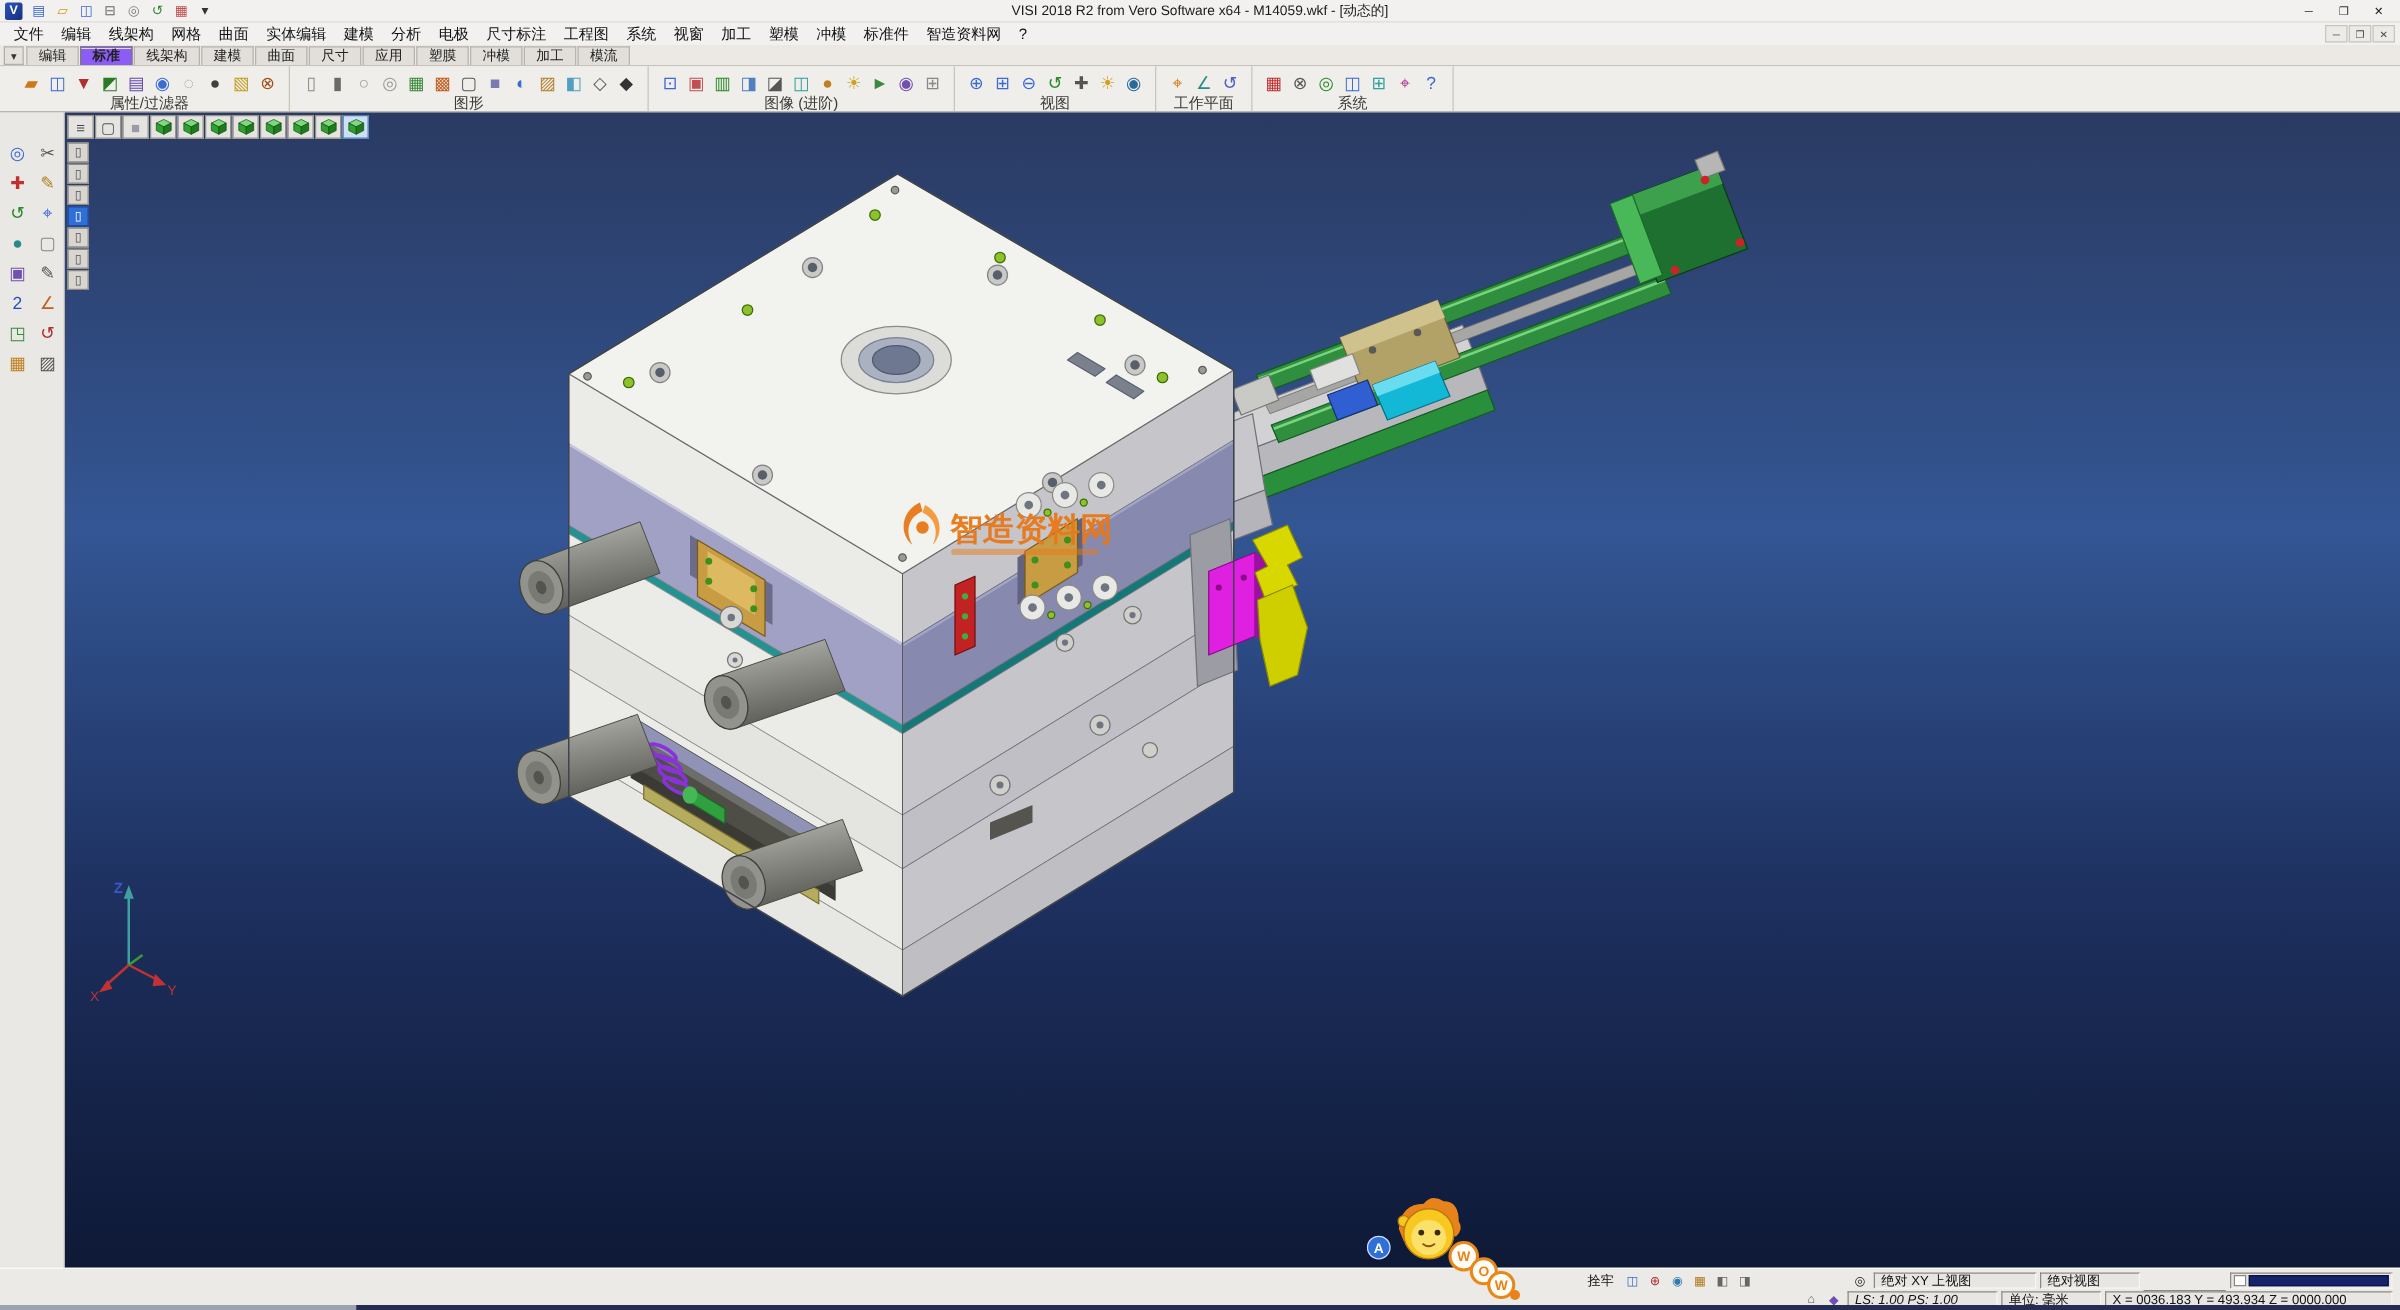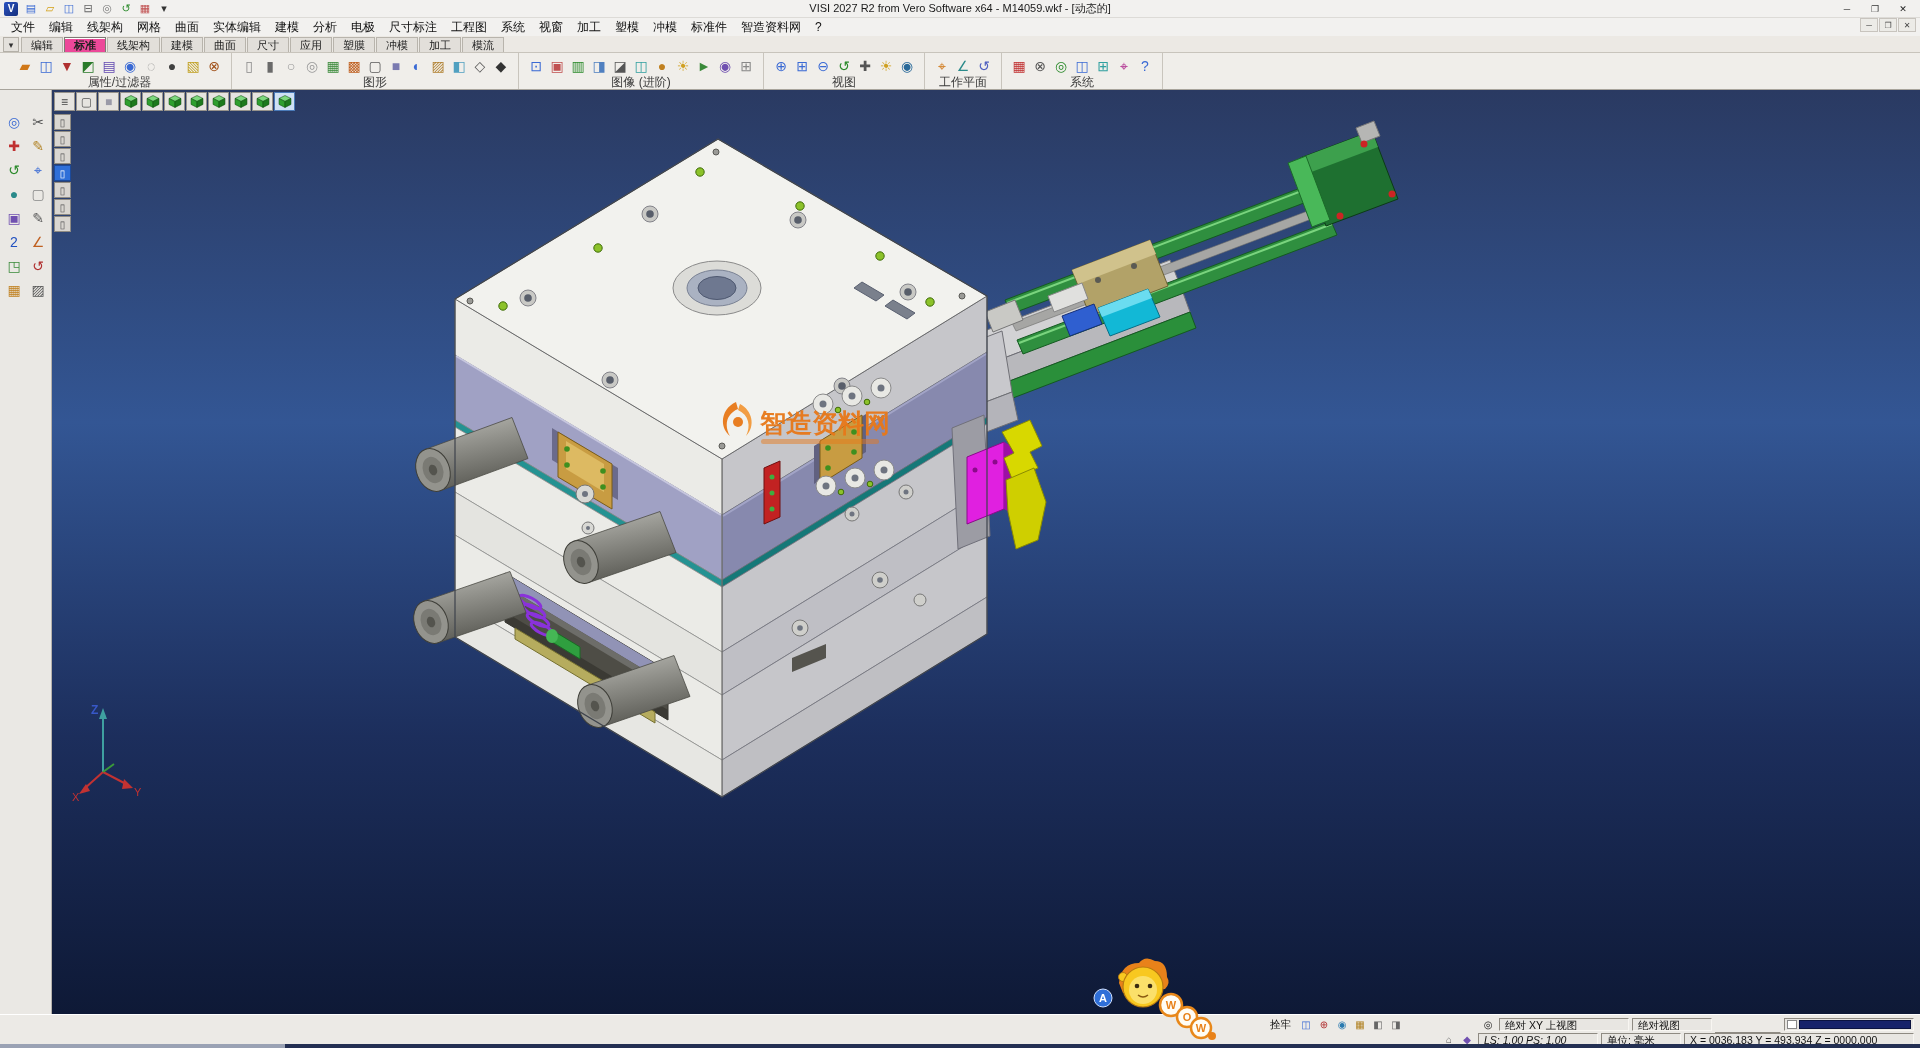--- a/index.html
+++ b/index.html
@@ -18,36 +18,36 @@
     font-size:11px; cursor:default; }
   .qicon i { font-style:normal; }
   .title-text { position:absolute; left:50%; transform:translateX(-50%); font-size:11px;
     color:#1a1a1a; white-space:nowrap; }
   .wincontrols { margin-left:auto; display:flex; gap:2px; }
   .winbtn { width:26px; height:15px; display:flex; align-items:center; justify-content:center;
     font-size:9px; color:#333; background:#f2f1ef; border:1px solid transparent; }
   .winbtn:last-child { color:#222; }
 
   
-  .menubar { height:18px; background:#f2f1ef; display:flex; 
+  .menubar { height:18px; background:#f2f1ef; display:flex; align-items:center;
     font-size:12px; color:#111; padding-left:4px; }
   .menu-item { padding:0 7px; height:18px; line-height:18px; cursor:default; white-space:nowrap; }
   .mdi-controls { margin-left:auto; display:flex; margin-right:4px; }
   .mdibtn { width:18px; height:14px; display:flex; align-items:center; justify-content:center;
     font-size:8px; color:#444; border:1px solid #c8c4be; background:#ecebe7; margin-left:1px; }
 
   
   .tabbar { height:17px; background:#ece9e4; display:flex; align-items:flex-end;
     padding-left:3px; border-bottom:1px solid #c8c4bc; }
   .tab-drop { width:16px; height:15px; font-size:9px; display:flex; align-items:center;
     justify-content:center; color:#333; border:1px solid #b4b0a8; background:#e4e1dc; margin:0 2px 0 0; }
   .tab { height:15px; line-height:14px; padding:0 9px; font-size:11px; color:#222;
     border:1px solid #b8b4ac; border-bottom:none; background:#e2dfda; margin-right:1px;
     white-space:nowrap; cursor:default; }
-  .tab[data-active="true"] { background:#ec4899; font-weight:bold; border-color:#7d7a74;
+  .tab[data-active="true"] { background:#8b5cf6; font-weight:bold; border-color:#7d7a74;
     box-shadow:inset 0 1px 0 #fff;font-family:Liberation Serif, serif; }
 
   
   .ribbon { height:37px; background:#f0eeea; display:flex; align-items:stretch;
     border-bottom:1px solid #a8a49c; padding-left:8px; }
   .rgroup { display:flex; flex-direction:column; justify-content:space-between;
     padding:2px 7px 1px 7px; border-right:1px solid #c9c5bd; }
   .ricons { display:flex; gap:1px; }
   .ricon { width:20px; height:22px; display:flex; align-items:center; justify-content:center;
     font-size:14px; cursor:default; }
@@ -140,21 +140,21 @@
         </span>
 
         <span class="qicon">
           <i style="color: rgb(192, 80, 80);">▦</i>
         </span>
 
         <span class="qicon">
           <i style="color: rgb(51, 51, 51);">▾</i>
         </span>
       </div>
-    <span class="title-text">VISI 2027 R2 from Vero Software x64 - M14059.wkf - [动态的]</span>
+    <span class="title-text">VISI 2018 R2 from Vero Software x64 - M14059.wkf - [动态的]</span>
     <div class="wincontrols">
 
         <span class="winbtn">─</span>
 
         <span class="winbtn">❐</span>
 
         <span class="winbtn">✕</span>
       </div>
   </div>
 

